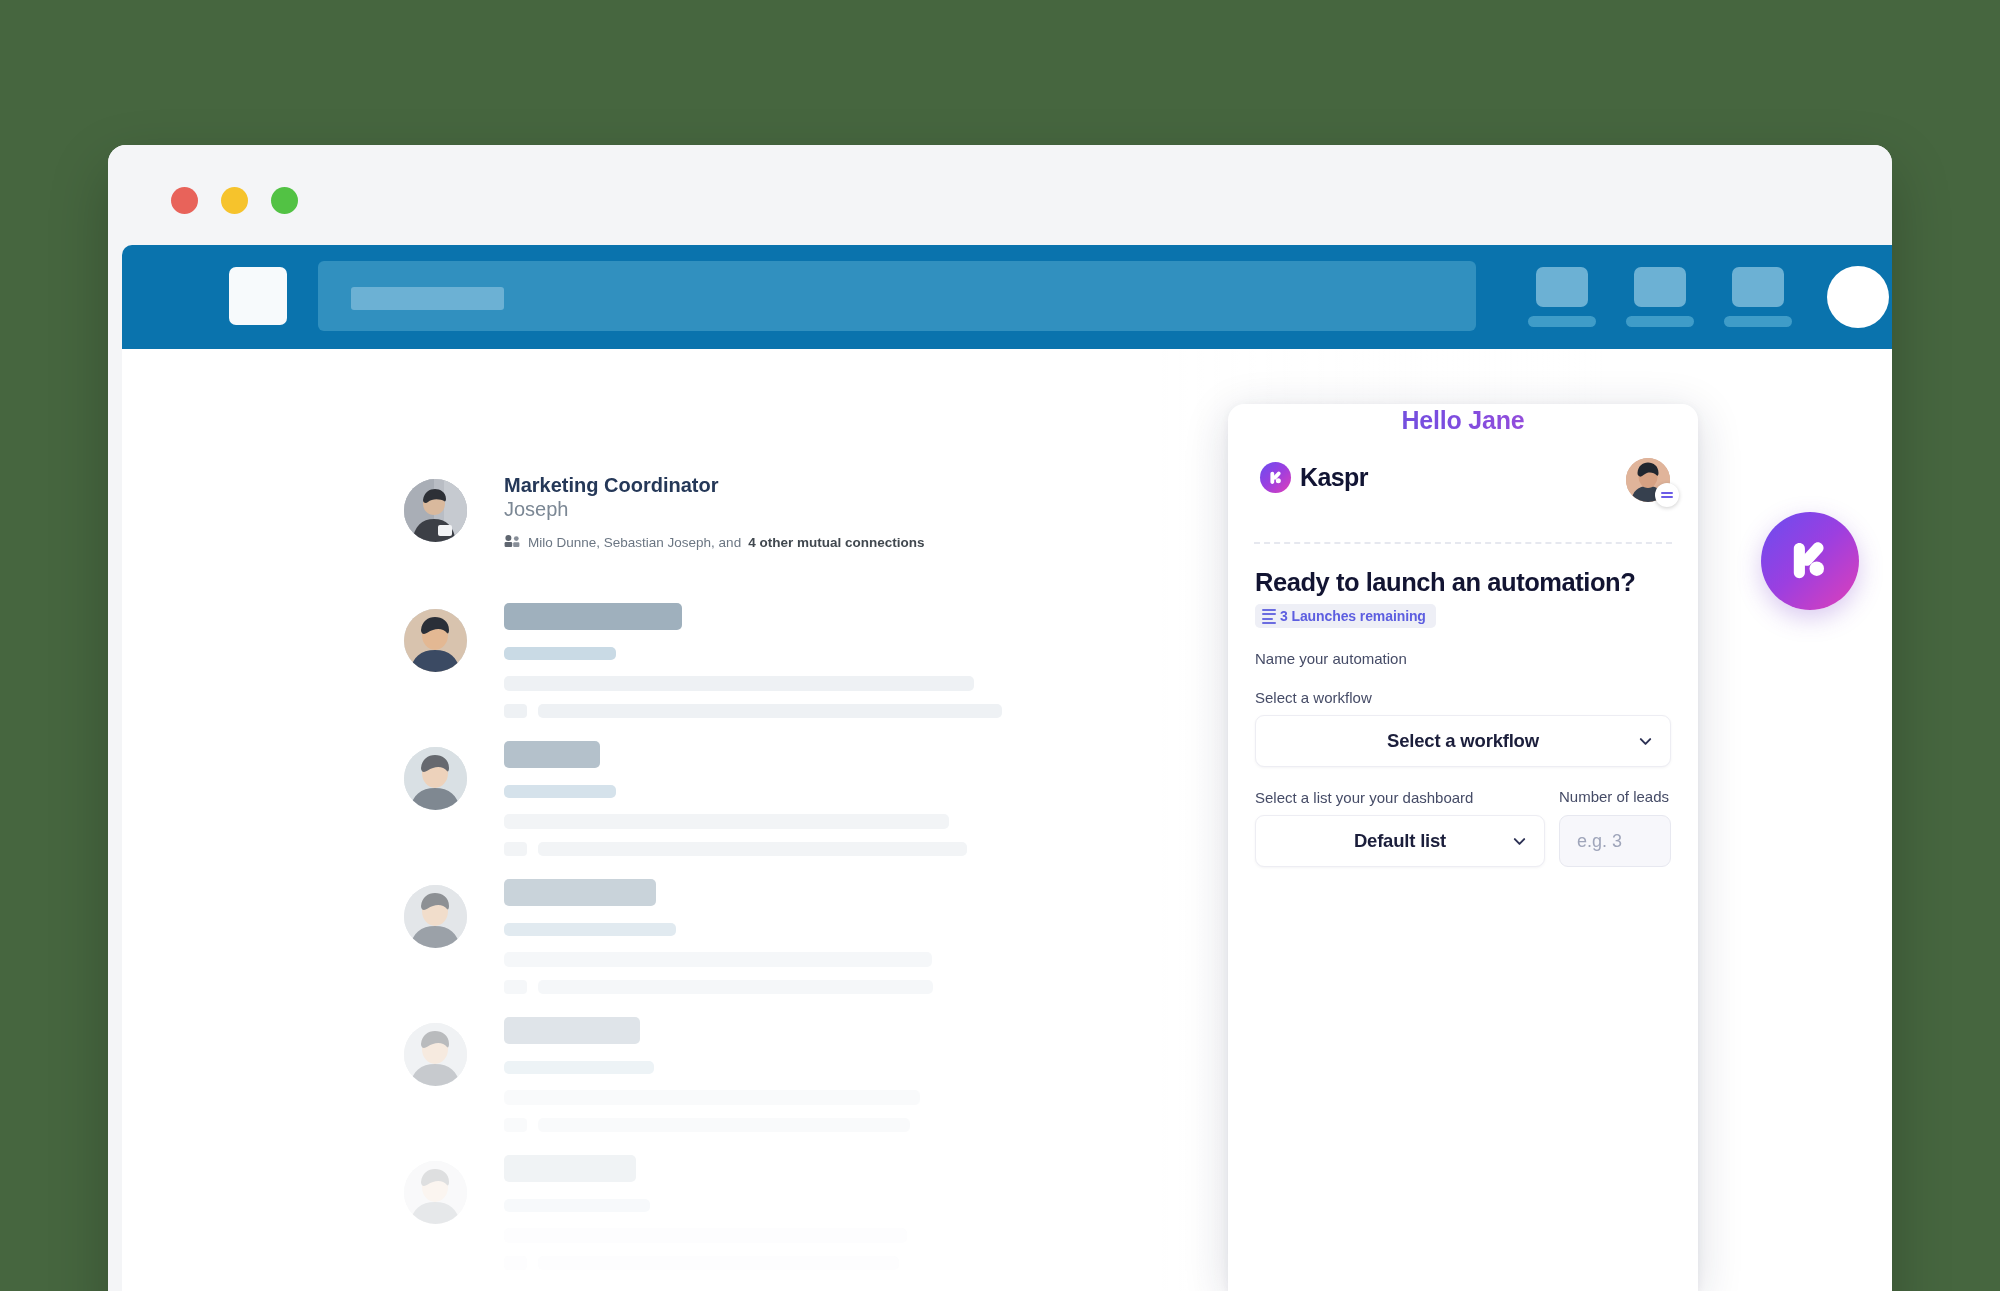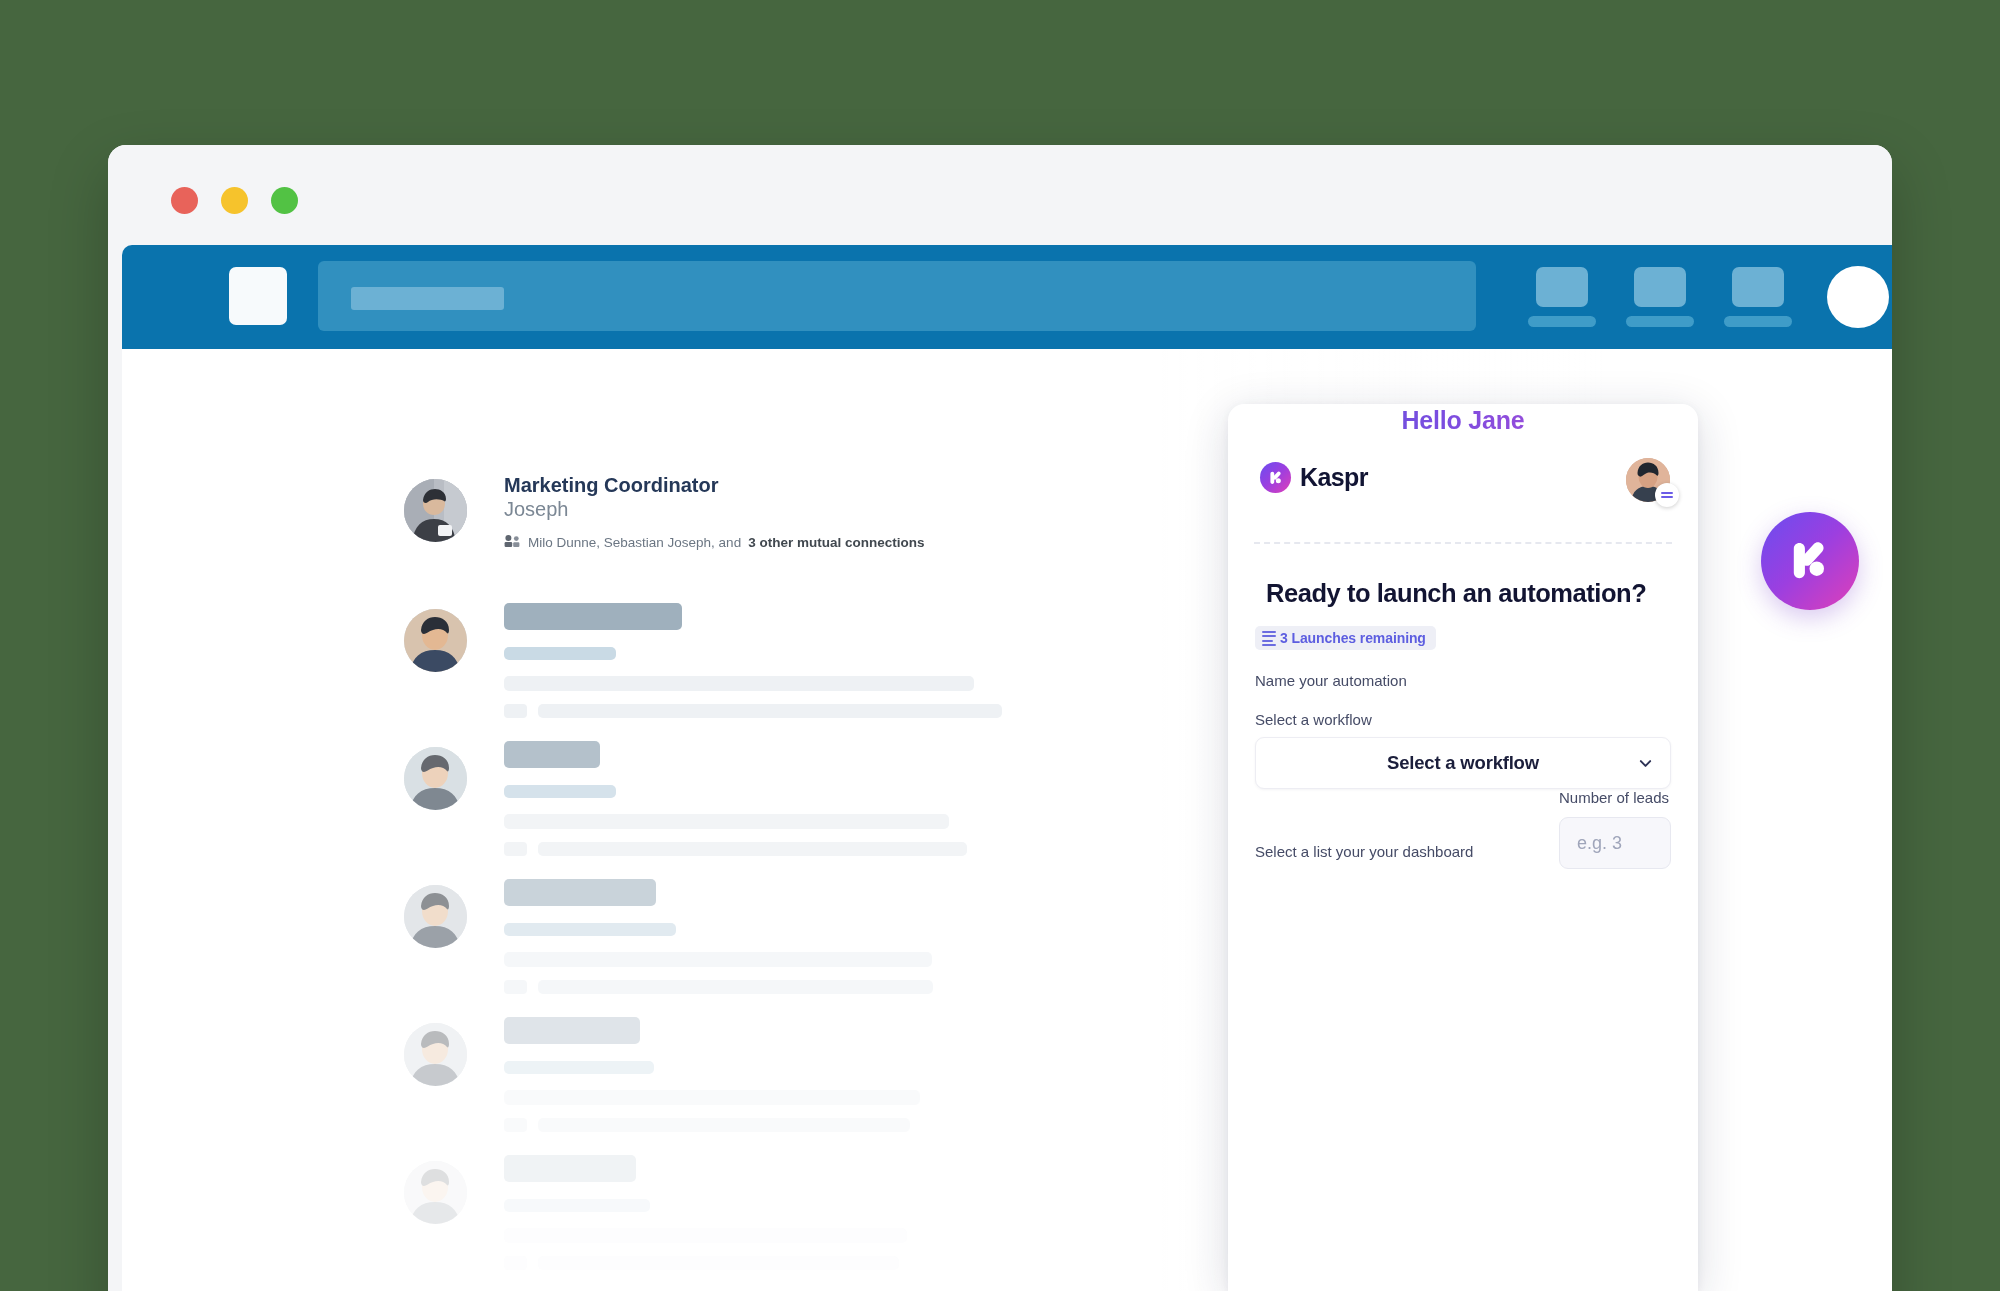--- a/index.html
+++ b/index.html
@@ -251,21 +251,21 @@
     letter-spacing: -0.2px;
   }
   #kaspr-divider {
     margin: 21px 26px 0 26px;
     border-top: 2px dashed #e6e8ef;
   }
 
   #kaspr-body { padding: 24px 27px 0 27px; }
   #kaspr-heading {
     font-size: 25.5px; font-weight: bold; color: #121432;
-    letter-spacing: -0.45px; margin: 11px;
+    letter-spacing: -0.45px; margin: 0;
   }
   #launch-badge {
     display: inline-flex; align-items: center; gap: 4px;
     margin-top: 3px;
     background: #eeeff6;
     border-radius: 5px;
     padding: 4px 10px 4px 7px;
   }
   #launch-badge-icon { display: flex; flex-direction: column; gap: 2.2px; }
   #launch-badge-icon i { display: block; height: 2.2px; background: #6b6ce0; border-radius: 2px; }
@@ -402,21 +402,21 @@
         <div id="profile-mutual">
           <span>
             <svg width="17" height="12" viewBox="0 0 17 12">
               <circle cx="4.4" cy="3" r="3" fill="#5f6670"></circle>
               <rect x="0.6" y="7" width="7.6" height="5" rx="1.2" fill="#5f6670"></rect>
               <circle cx="12.3" cy="3.6" r="2.4" fill="#878e98"></circle>
               <rect x="9.2" y="7.3" width="6.2" height="4.7" rx="1.1" fill="#878e98"></rect>
             </svg>
           </span>
           <span>Milo Dunne, Sebastian Joseph, and </span>
-            <b>3 other mutual connections</b>
+            <b>4 other mutual connections</b>
         </div>
       </div>
       <div id="mutual-meta"></div>
       <div id="mutual-cta"></div>
     </div>
 
     <div id="feed-rows">
         <div class="feed-row" style="top: 254px; opacity: 1;">
           <div class="row-avatar">
             <svg viewBox="0 0 63 63">
@@ -583,20 +583,28 @@
       <span class="select-chevron">
         <svg viewBox="0 0 16 16">
             <path d="M3 5.5 8 10.5 13 5.5" fill="none" stroke="#2c3154" stroke-width="2.1" stroke-linecap="round" stroke-linejoin="round"></path>
           </svg>
       </span>
     </div>
 
     <div id="row-list-leads">
       <div id="list-col">
         <div id="list-label">Select a list your your dashboard</div>
+        <div class="select-box">
+          <span class="select-value">Default list</span>
+          <span class="select-chevron">
+            <svg viewBox="0 0 16 16">
+                <path d="M3 5.5 8 10.5 13 5.5" fill="none" stroke="#2c3154" stroke-width="2.1" stroke-linecap="round" stroke-linejoin="round"></path>
+              </svg>
+          </span>
+        </div>
       </div>
       <div id="leads-col">
         <div id="leads-label">Number of leads</div>
         <input class="text-input" id="leads-input" type="text" placeholder="e.g. 3" style="">
       </div>
     </div>
   </div>
 
 </div>
 

